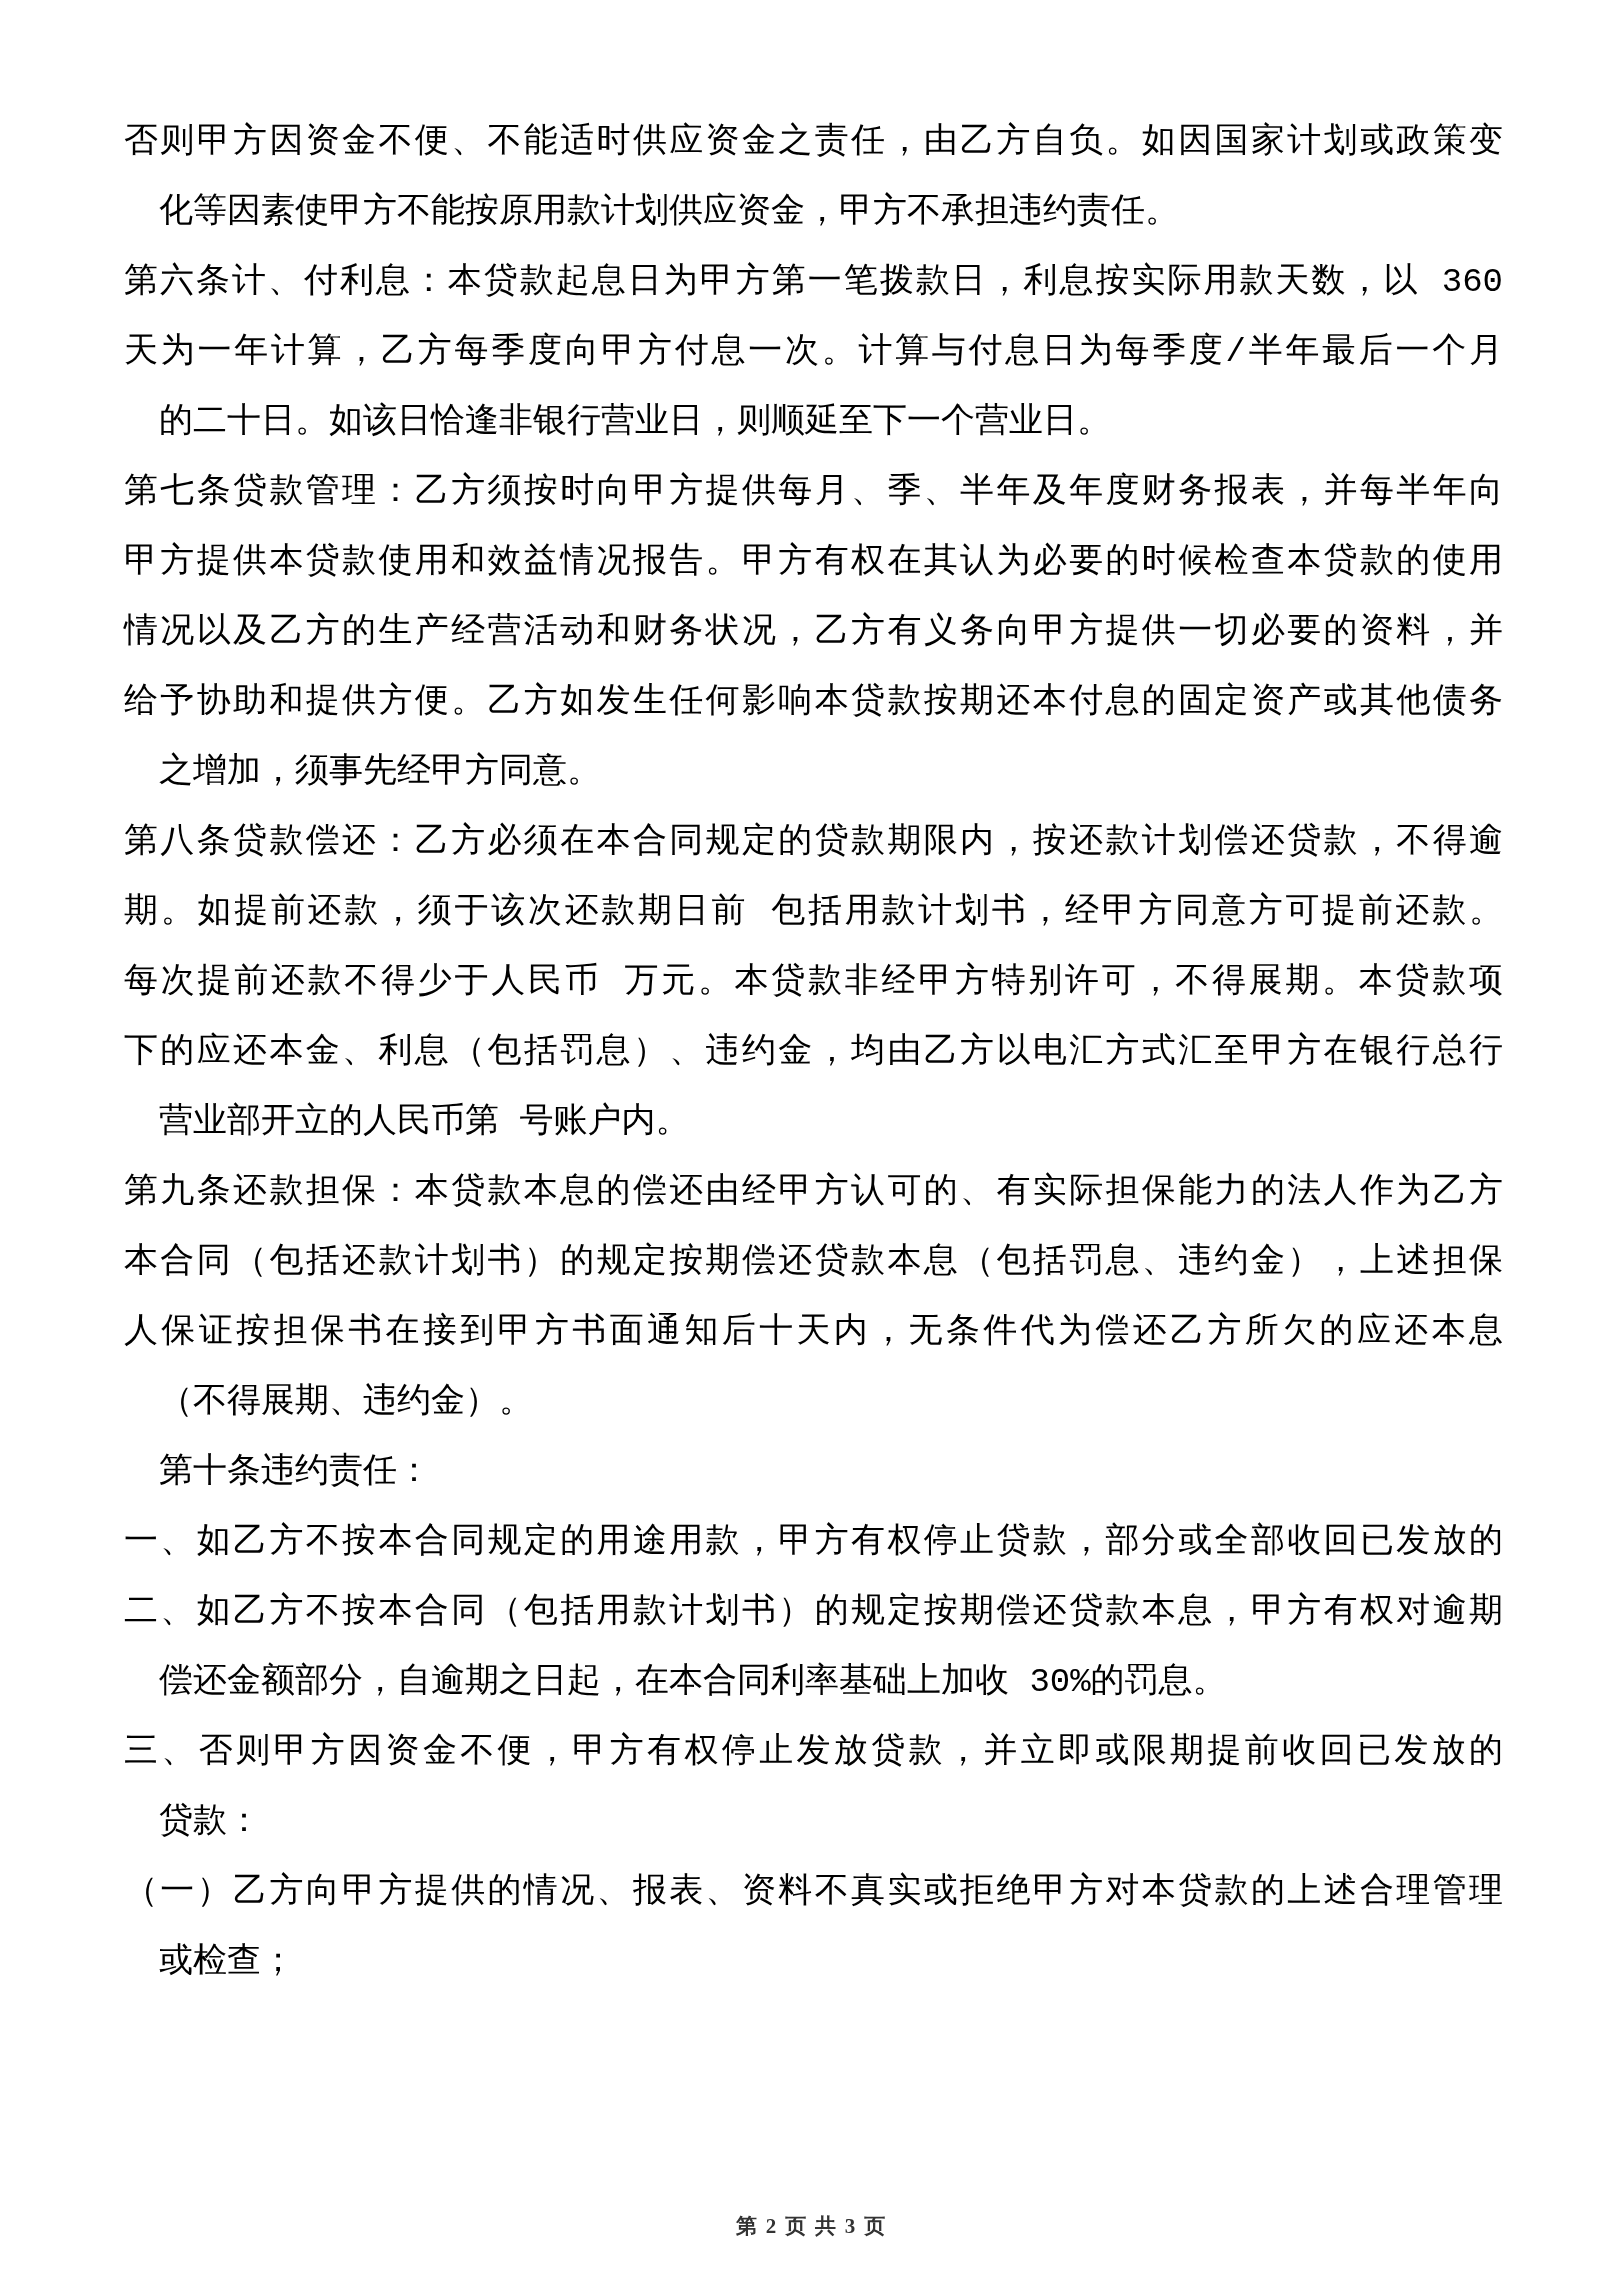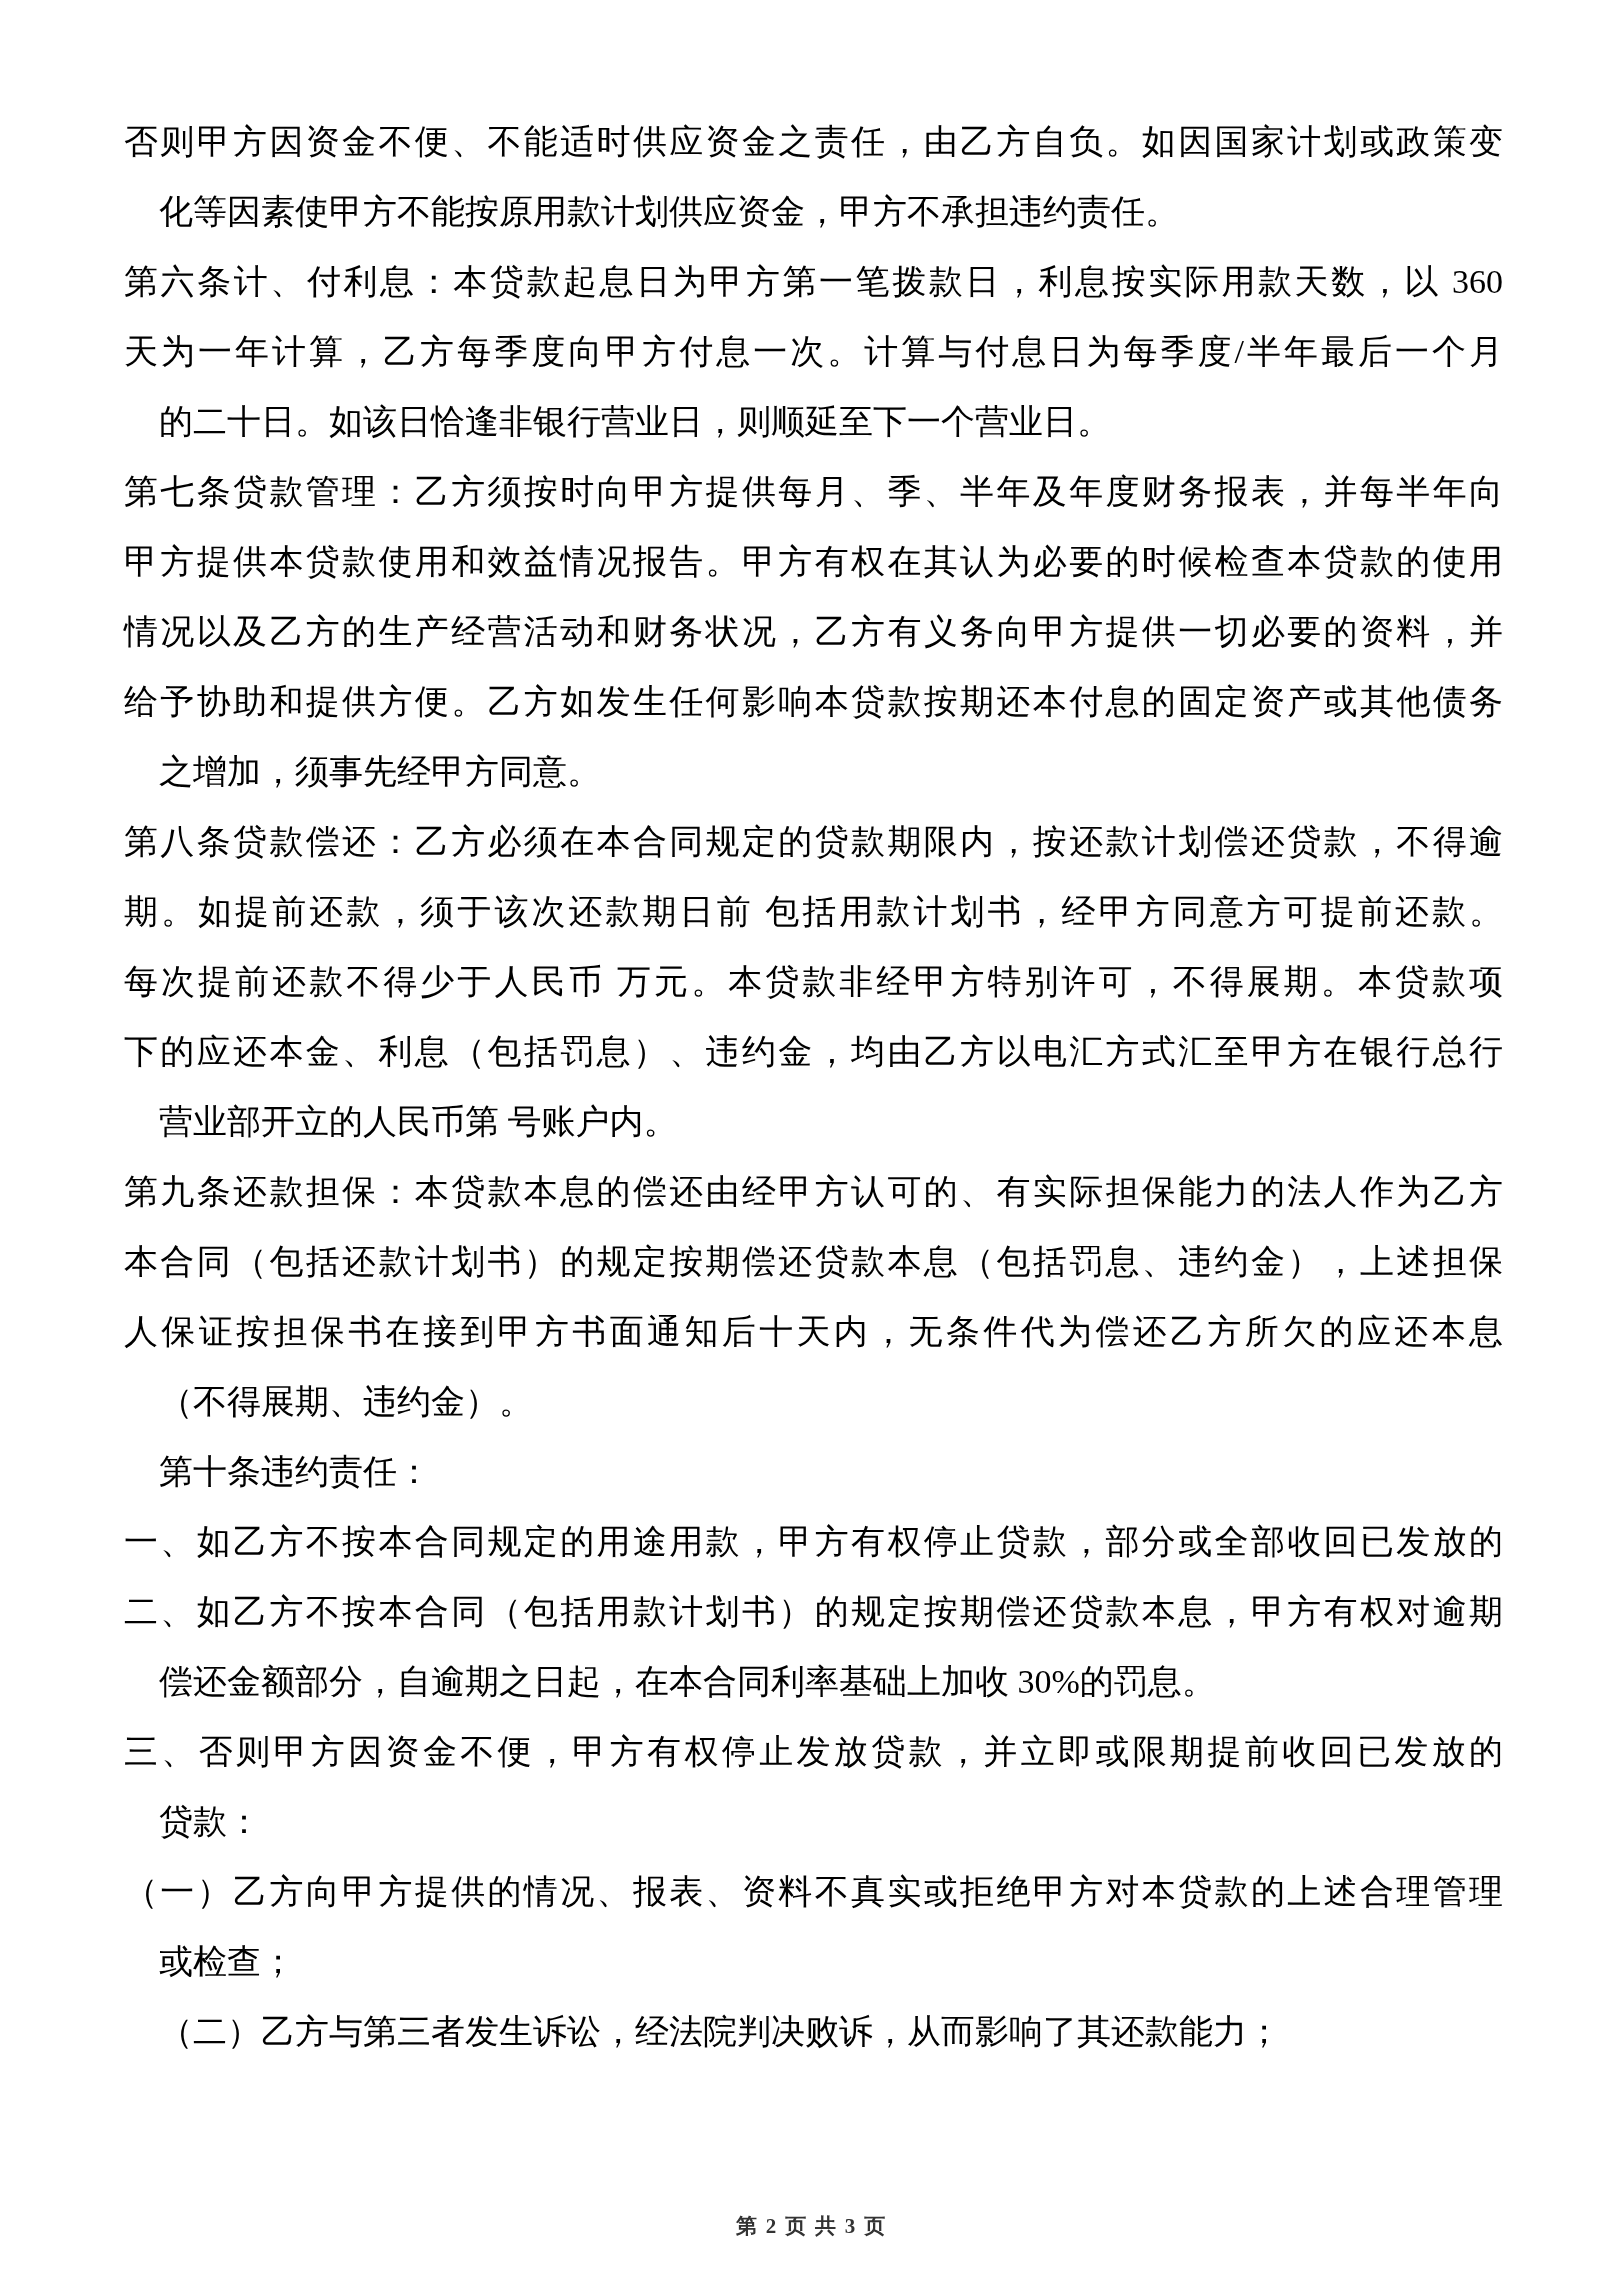--- a/index.html
+++ b/index.html
@@ -30,20 +30,21 @@
     padding: 0;
   }
   .line {
     font-size: 34px;
     line-height: 70px;
     color: #000000;
     text-align: justify;
     text-align-last: justify;
     text-justify: inter-character;
     white-space: pre-wrap;
+    font-family: Liberation Mono, monospace;
   }
   .line.para-end {
     text-align-last: left;
     margin-left: 35px;
   }
   .footer {
     position: absolute;
     left: 0;
     width: 100%;
     top: 2212px;
@@ -101,21 +102,18 @@
         <div class="line para-end">偿还金额部分，自逾期之日起，在本合同利率基础上加收 30%的罚息。</div>
       </div>
       <div class="paragraph">
         <div class="line">三、否则甲方因资金不便，甲方有权停止发放贷款，并立即或限期提前收回已发放的</div>
         <div class="line para-end">贷款：</div>
       </div>
       <div class="paragraph">
         <div class="line">（一）乙方向甲方提供的情况、报表、资料不真实或拒绝甲方对本贷款的上述合理管理</div>
         <div class="line para-end">或检查；</div>
       </div>
-      <div class="paragraph">
-        <div class="line para-end">（二）乙方与第三者发生诉讼，经法院判决败诉，从而影响了其还款能力；</div>
-      </div>
     </div>
   <div class="footer">
     <span>第 2 页 共 3 页</span>
   </div>
 </div>
 
 
 </body></html>

